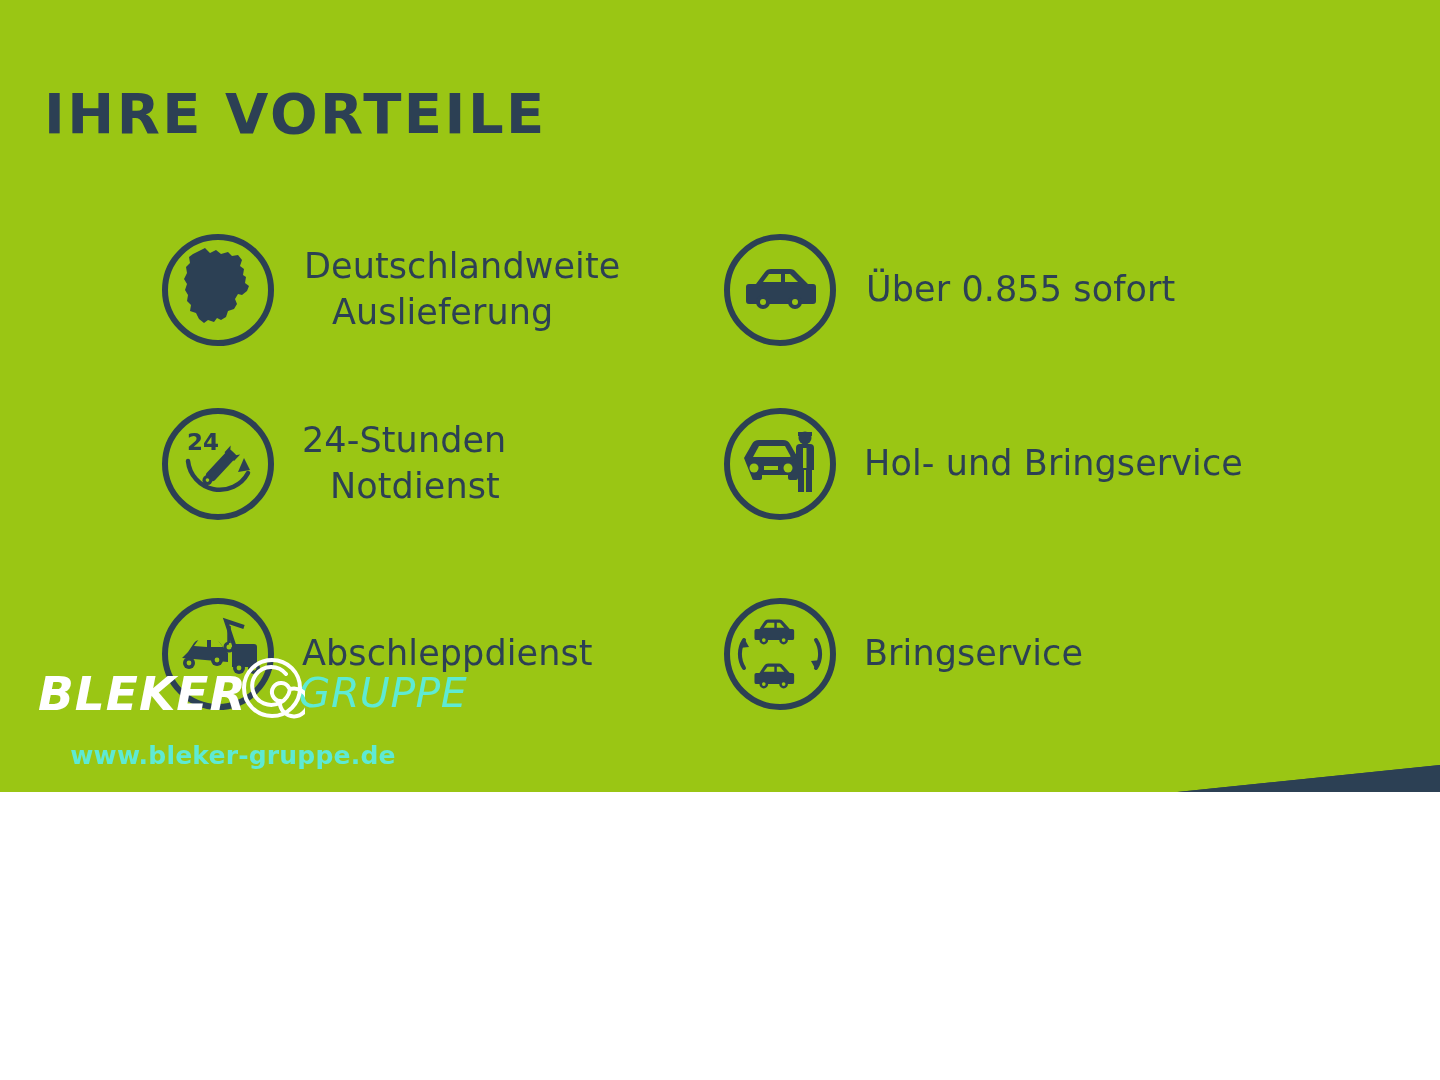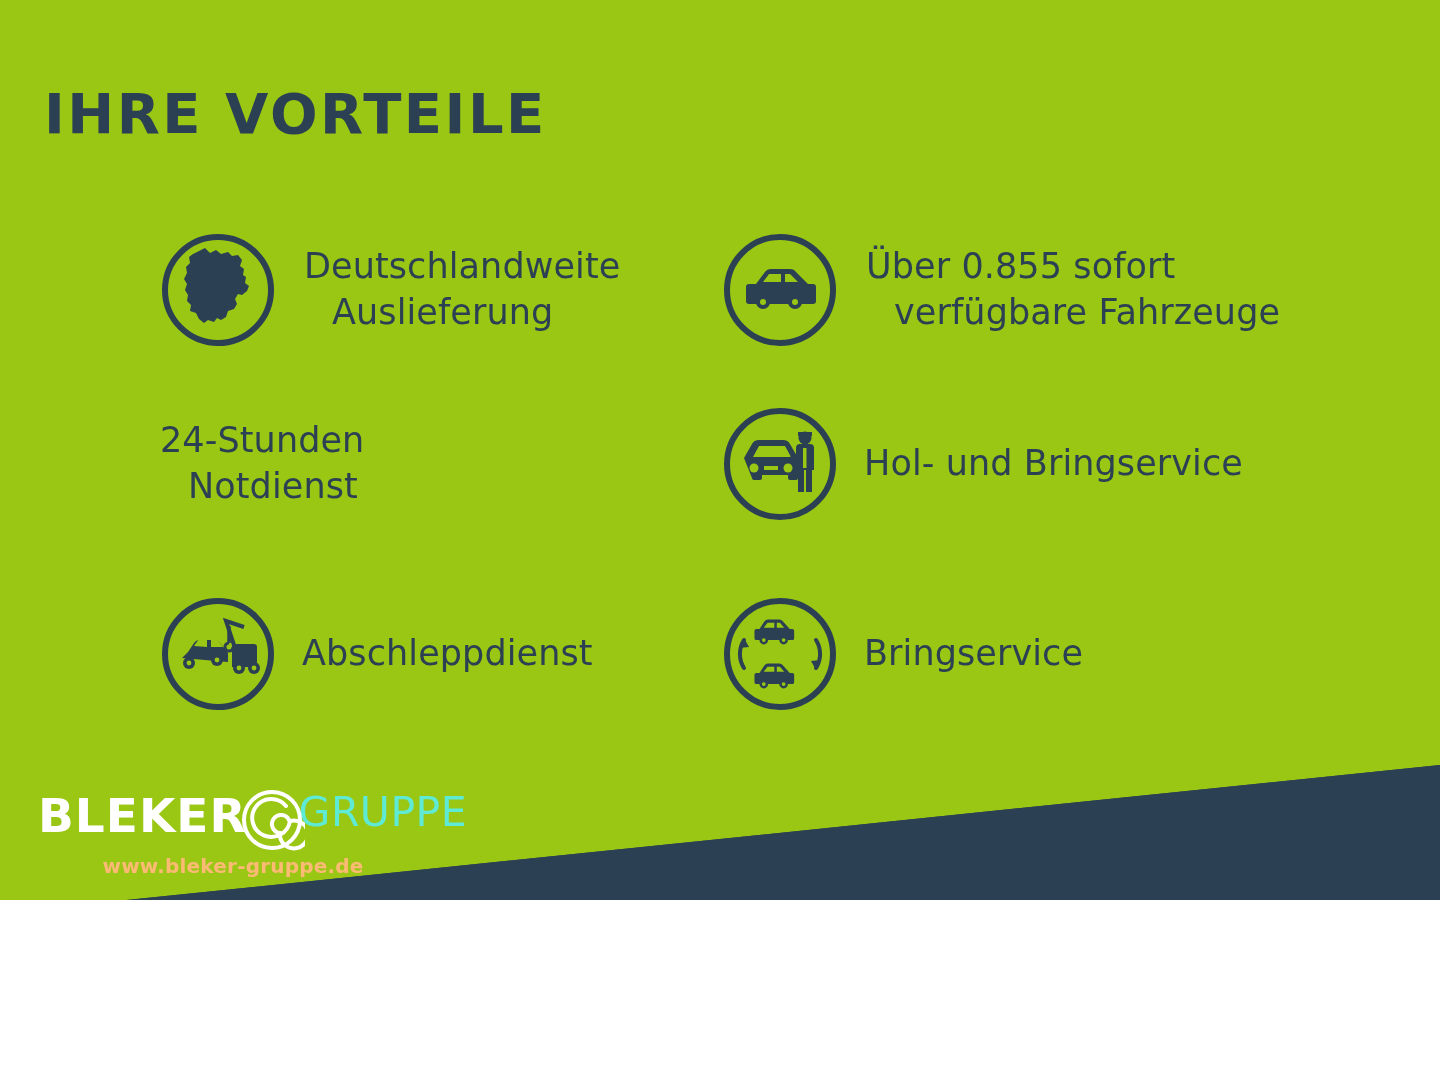--- a/index.html
+++ b/index.html
@@ -3,21 +3,21 @@
 <meta charset="utf-8">
 <style>
   html, body {
     margin: 0;
     padding: 0;
     background: #ffffff;
   }
   #slide {
     position: relative;
     width: 1440px;
-    height: 900px;
+    height: 792px;
     overflow: hidden;
     font-family: "DejaVu Sans", "Liberation Sans", sans-serif;
     background: #2c4054;
   }
   
   #green-panel {
     position: absolute;
     left: 0; top: 0;
     width: 1440px;
     height: 1080px;
@@ -89,21 +89,23 @@
 
   
   #logo-block {
     position: absolute;
     left: 38px;
     bottom: 22px;
     width: 420px;
   }
   #logo-wordmark {
     display: flex;
+    align-items: center;
     height: 62px;
+    font-style: italic;
   }
   .logo-bleker {
     font-size: 47px;
     font-weight: bold;
     color: #ffffff;
     letter-spacing: 1px;
     line-height: 1;
   }
   .logo-mark {
     width: 66px;
@@ -114,26 +116,26 @@
   }
   .logo-mark svg { display: block; width: 66px; height: 66px; }
   .logo-gruppe {
     font-size: 41px;
     font-weight: 400;
     color: #5eead4;
     letter-spacing: 0.5px;
     line-height: 1;
   }
   #logo-url {
-    margin-top: 0;
+    margin-top: 17px;
     text-align: center;
     width: 390px;
-    font-size: 20px;
+    font-size: 25px;
     font-weight: 600;
-    color: #fdba74;
+    color: #5eead4;
     letter-spacing: 0.2px;
   }
 </style>
 </head>
 <body>
 
 <div id="slide">
 
   <div id="green-panel"></div>
   <div id="navy-panel"></div>
@@ -151,20 +153,34 @@
             <path fill="#2c4054" d="M45 16 l5 5 6 -3 5 4 7 -2 4 4 6 -1 4 5 -2 6 4 3 -1 6 3 2 -1 6 4 3 -2 5 -5 4 -4 -1 -3 5 2 5 -3 5 -6 2 -2 6 -5 3 -4 -2 -3 4 -6 -2 -4 3 -5 -4 -3 -6 -6 -2 1 -6 -4 -4 1 -6 -3 -5 2 -6 -3 -5 3 -6 -1 -6 4 -4 -1 -6 4 -3 z"></path>
           </svg>
         </div>
         <div class="benefit-label">
           <span>Deutschlandweite</span>
           <span class="l2">Auslieferung</span>
         </div>
       </div>
 
       <div class="benefit-item row-2">
+        <div class="benefit-icon">
+          <svg viewBox="0 0 116 116" xmlns="http://www.w3.org/2000/svg">
+            <circle cx="58" cy="58" r="53" fill="none" stroke="#2c4054" stroke-width="6"></circle>
+            <path d="M28 55 a32 32 0 0 0 60 12" fill="none" stroke="#2c4054" stroke-width="4.5" stroke-linecap="round"></path>
+            <path d="M84 52 l6 12 -12 2 z" fill="#2c4054"></path>
+            <text x="43" y="44" font-family="DejaVu Sans, sans-serif" font-size="23" font-weight="bold" fill="#2c4054" text-anchor="middle">24</text>
+            <g transform="rotate(43 58 62)">
+              <rect x="53" y="40" width="11" height="36" rx="3" fill="#2c4054"></rect>
+              <path d="M52 46 l0 -9 4 5 5 0 4 -5 0 9 z" fill="#2c4054"></path>
+              <circle cx="58.5" cy="78" r="5" fill="#2c4054"></circle>
+              <circle cx="58.5" cy="78" r="1.8" fill="#9ac614"></circle>
+            </g>
+          </svg>
+        </div>
         <div class="benefit-label">
           <span>24-Stunden</span>
           <span class="l2">Notdienst</span>
         </div>
       </div>
 
       <div class="benefit-item row-3">
         <div class="benefit-icon">
           <svg viewBox="0 0 116 116" xmlns="http://www.w3.org/2000/svg">
             <circle cx="58" cy="58" r="53" fill="none" stroke="#2c4054" stroke-width="6"></circle>
@@ -205,21 +221,20 @@
             <path fill="#9ac614" d="M41 50 l6 -8 h12 v8 z"></path>
             <path fill="#9ac614" d="M63 50 v-8 h5 l8 8 z"></path>
             <circle cx="41" cy="70" r="7" fill="#2c4054"></circle>
             <circle cx="41" cy="70" r="3" fill="#9ac614"></circle>
             <circle cx="73" cy="70" r="7" fill="#2c4054"></circle>
             <circle cx="73" cy="70" r="3" fill="#9ac614"></circle>
           </svg>
         </div>
         <div class="benefit-label">
           <span>Über 0.855 sofort</span>
-          <span class="l2">verfügbare Fahrzeuge</span>
         </div>
       </div>
 
       <div class="benefit-item row-2">
         <div class="benefit-icon">
           <svg viewBox="0 0 116 116" xmlns="http://www.w3.org/2000/svg">
             <circle cx="58" cy="58" r="53" fill="none" stroke="#2c4054" stroke-width="6"></circle>
 
             <path fill="#2c4054" d="M22 52 l8 -14 q2 -4 7 -4 h24 q5 0 7 4 l8 14 v20 q0 2 -2 2 h-6 q-2 0 -2 -2 v-3 h-26 v3 q0 2 -2 2 h-6 q-2 0 -2 -2 z"></path>
             <path fill="#9ac614" d="M31 51 l6 -11 h26 l6 11 z"></path>

